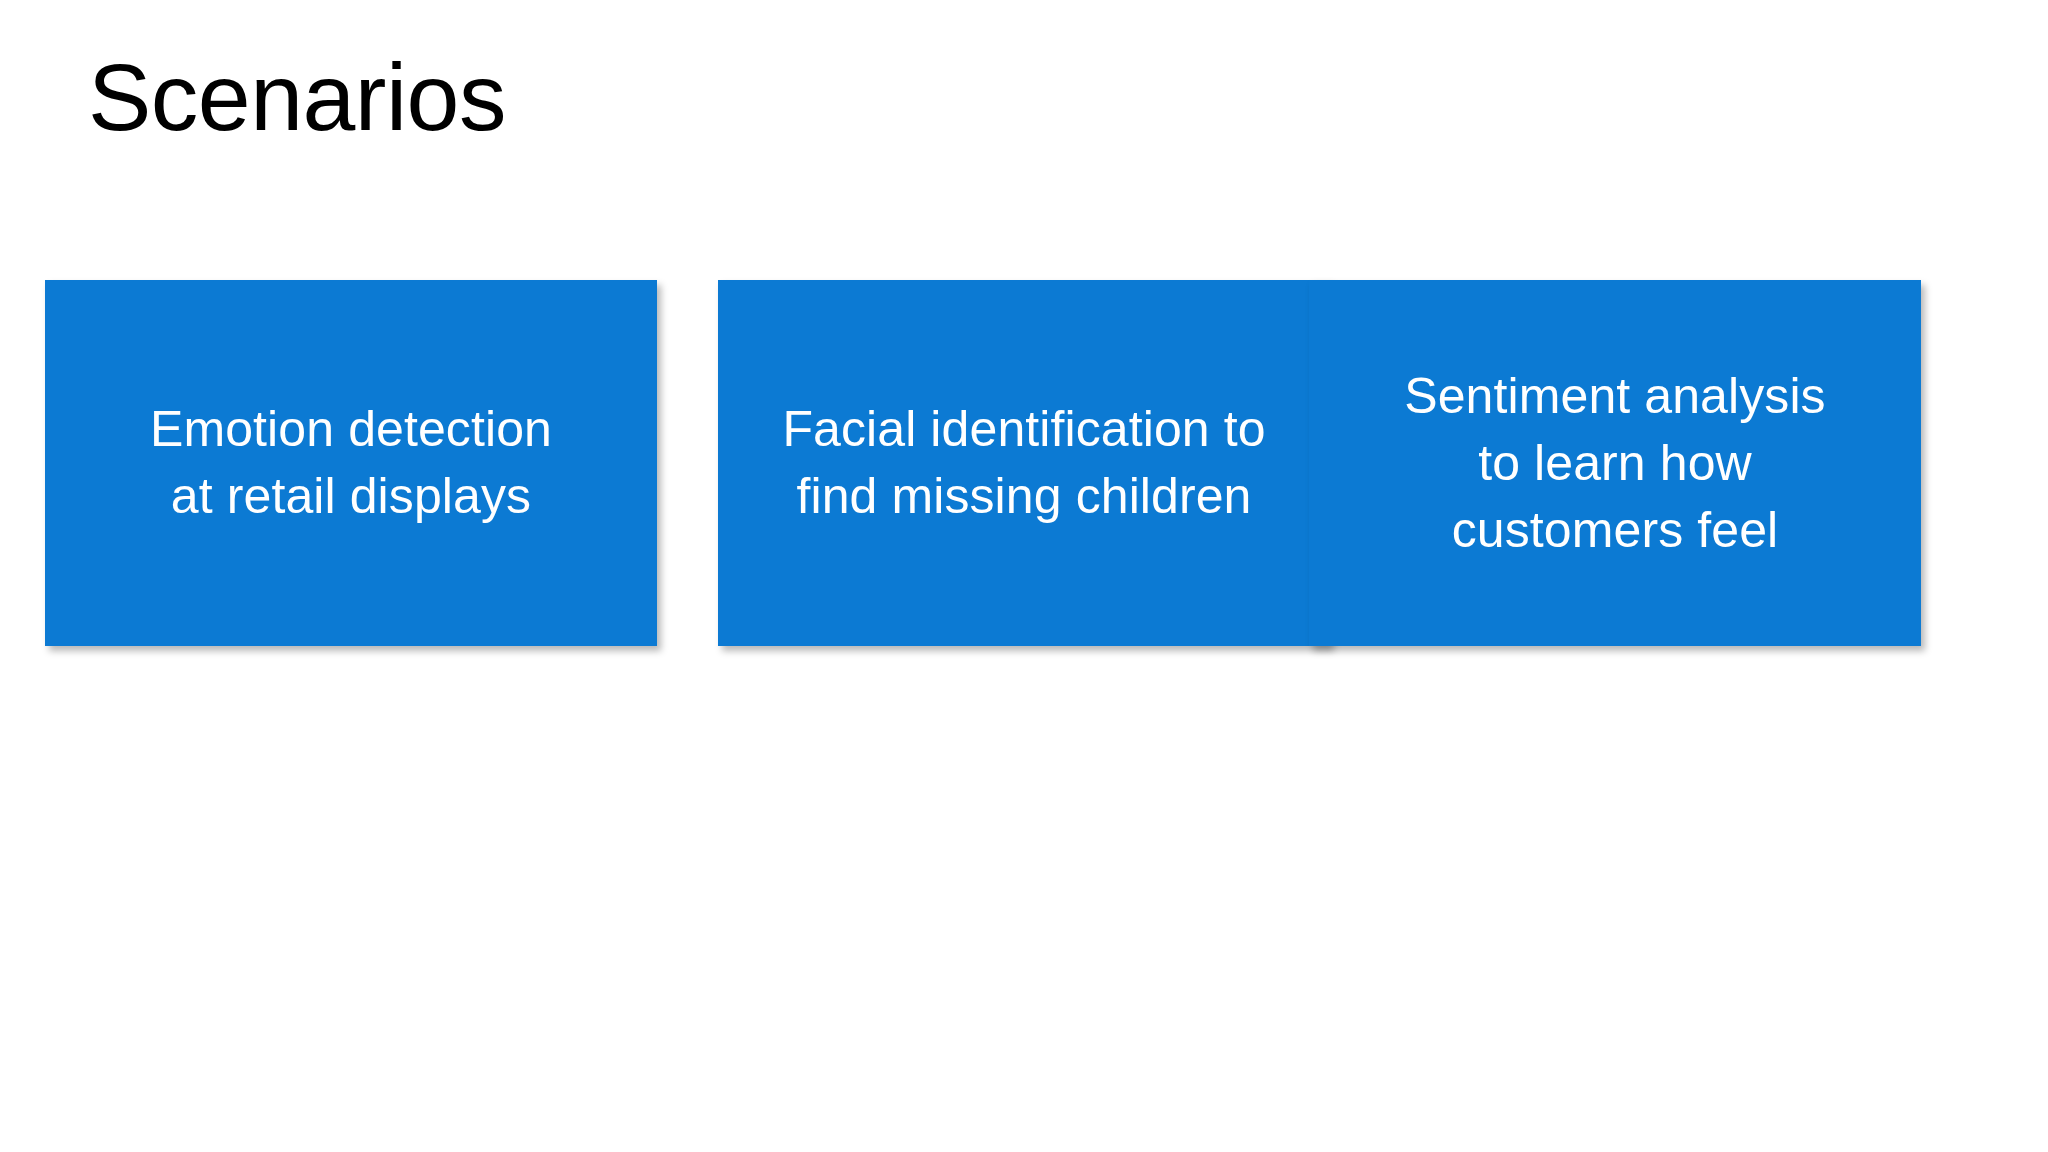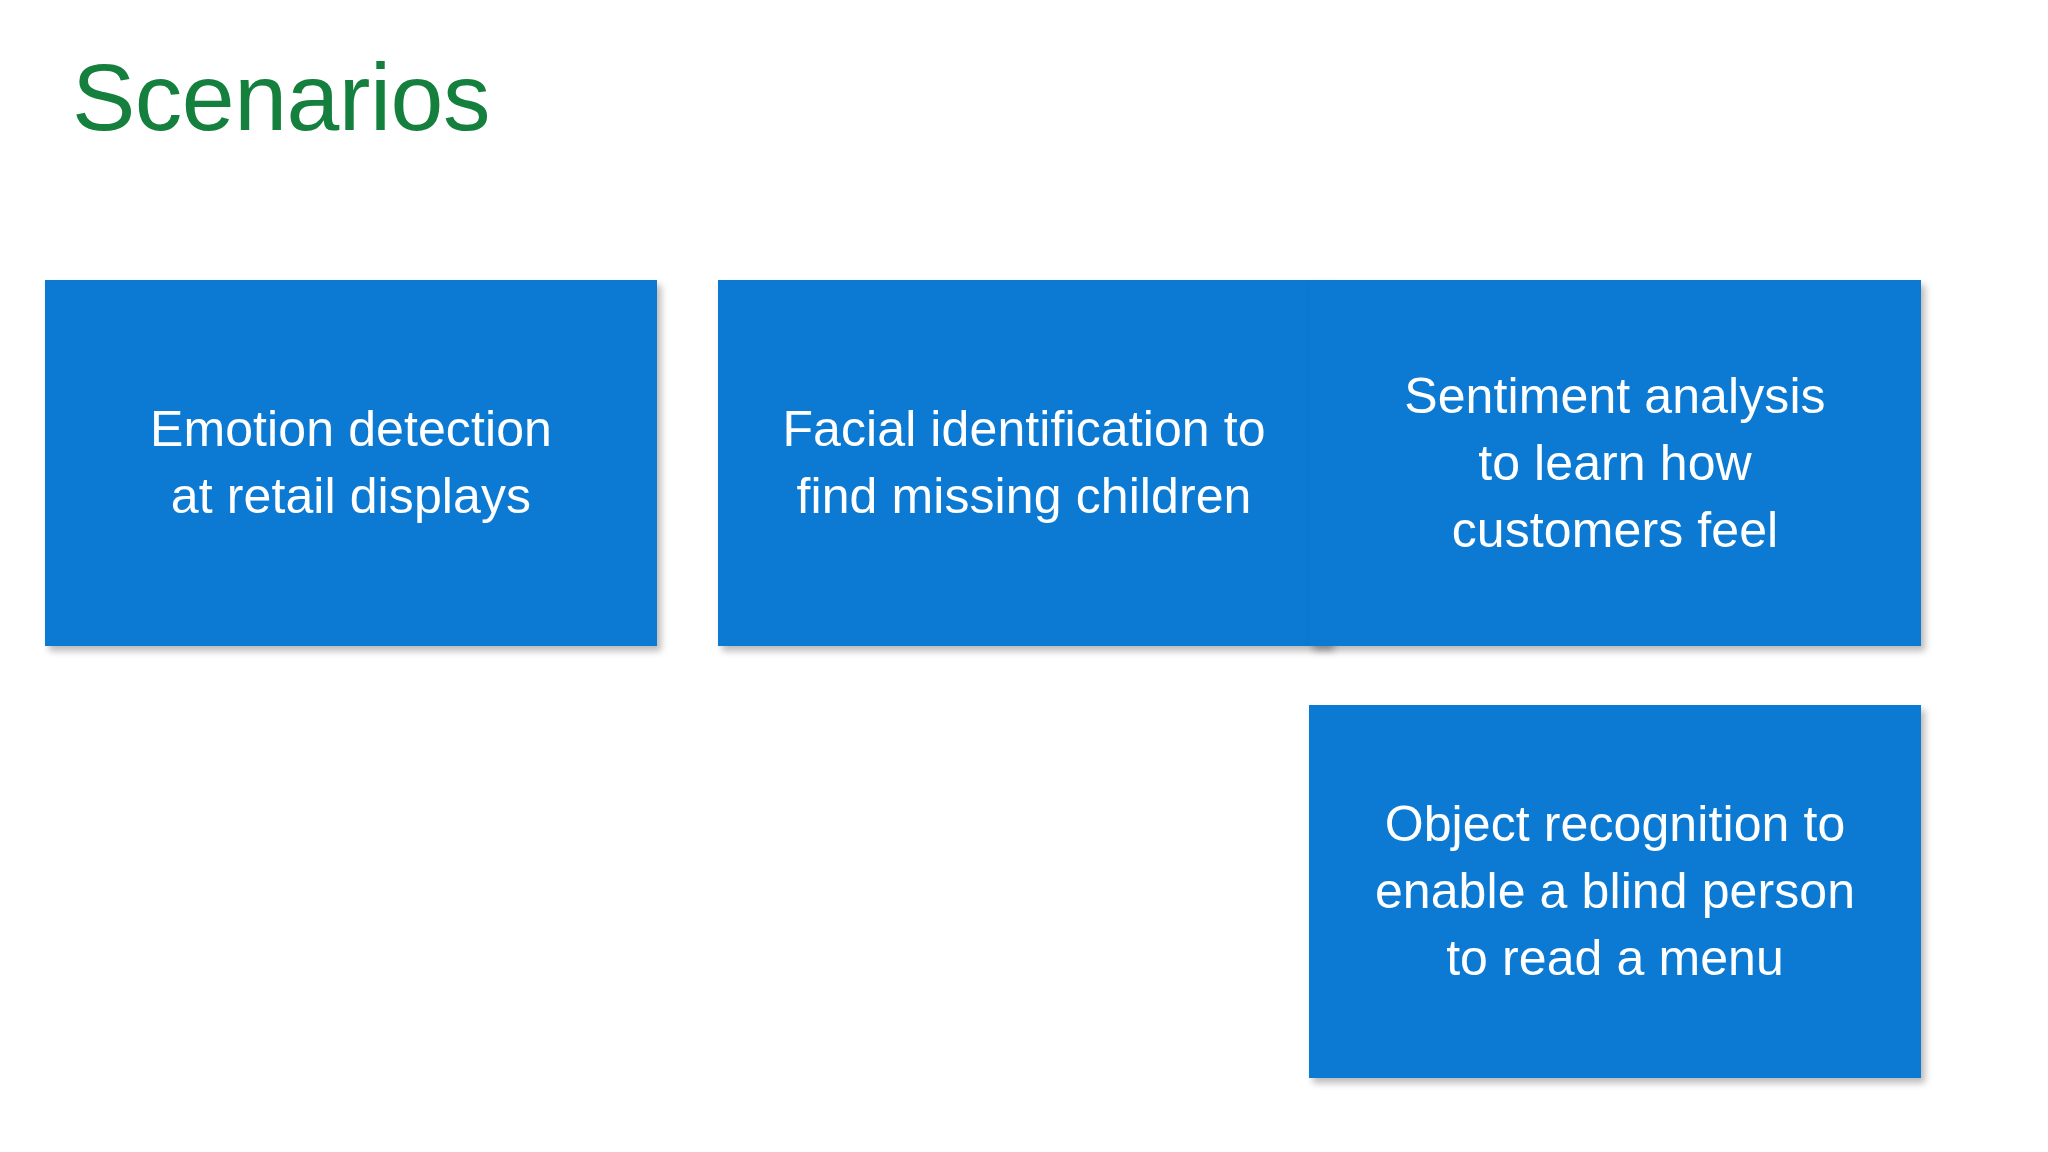--- a/index.html
+++ b/index.html
@@ -19,28 +19,28 @@
   .slide {
     position: relative;
     width: 2048px;
     height: 1152px;
     background: #ffffff;
   }
 
   
   .slide-title {
     position: absolute;
-    left: 72px;
+    left: 88px;
     top: 38px;
     width: 1700px;
     font-size: 95px;
     line-height: 118px;
     font-weight: 300;
     letter-spacing: -0.5px;
-    color: #15803d;
+    color: #000000;
     white-space: nowrap;
   }
 
   
   .card-grid {
     position: absolute;
     left: 0;
     top: 0;
     width: 1870px;
     height: 1152px;
@@ -106,20 +106,15 @@
     </div>
 
     <div class="card card-r1 card-c3">
       <div class="card-text">Sentiment analysis
 to learn how
 customers feel</div>
     </div>
 
 
 
-    <div class="card card-r2b card-c3">
-      <div class="card-text">Object recognition to
-enable a blind person
-to read a menu</div>
-    </div>
 
   </div>
 </div>
 
 </body></html>

